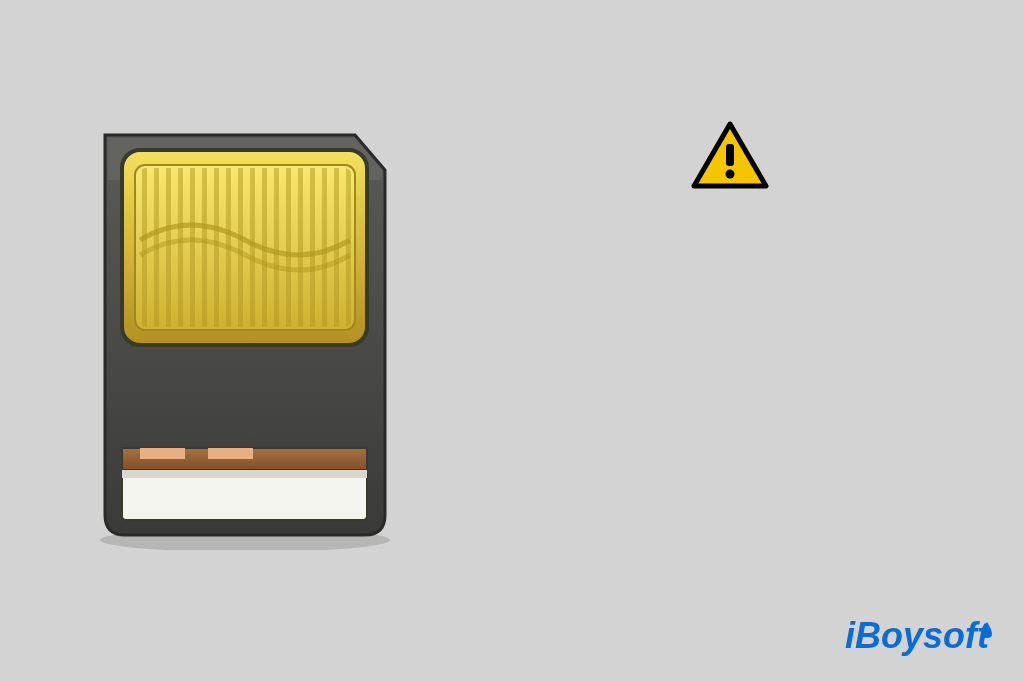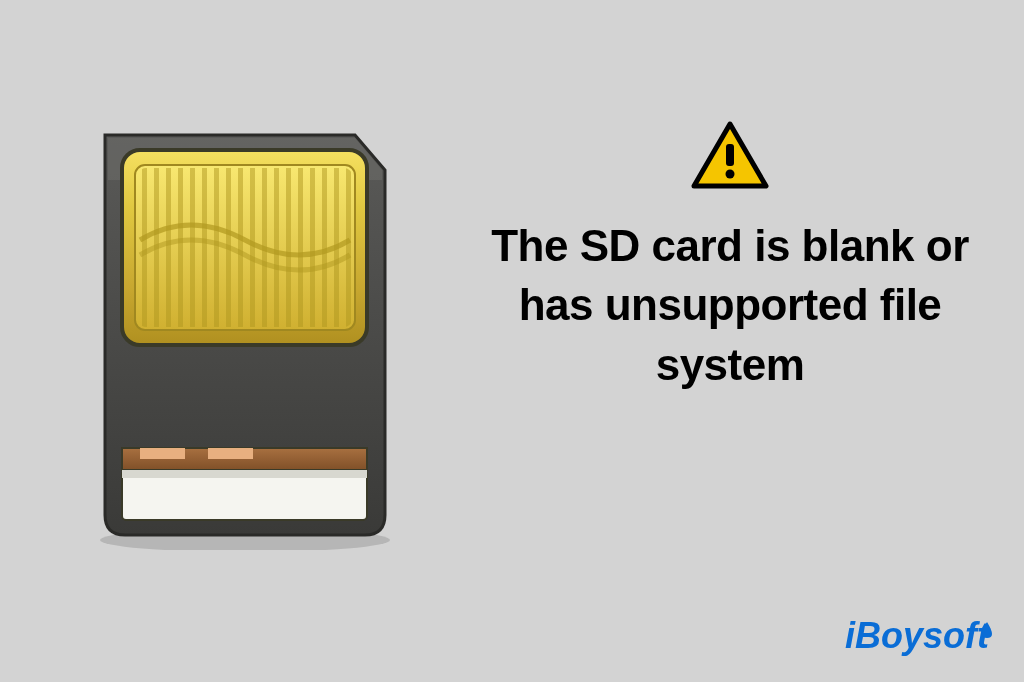--- a/index.html
+++ b/index.html
@@ -132,21 +132,20 @@
 </div>
 
 <div class="text-block">
   <div class="warning-icon">
     <svg width="80" height="72" viewBox="0 0 80 72">
       <path d="M 40 4 L 76 66 L 4 66 Z" fill="#f5c500" stroke="#000" stroke-width="5" stroke-linejoin="round"></path>
       <rect x="36" y="24" width="8" height="22" rx="3" fill="#000"></rect>
       <circle cx="40" cy="54" r="4.5" fill="#000"></circle>
     </svg>
   </div>
-  <div class="message">The SD card is blank or has unsupported file system</div>
 </div>
 
 <div class="logo">
   <span class="logo-i">i</span>
     <span class="logo-drop">
     <svg width="16" height="20" viewBox="0 0 16 20">
       <path d="M 8 2 Q 3 10 3 14 Q 3 18 8 18 Q 13 18 13 14 Q 13 10 8 2 Z" fill="#0a6dd6"></path>
     </svg>
   </span>
     <span class="logo-boysoft">Boysoft</span>

